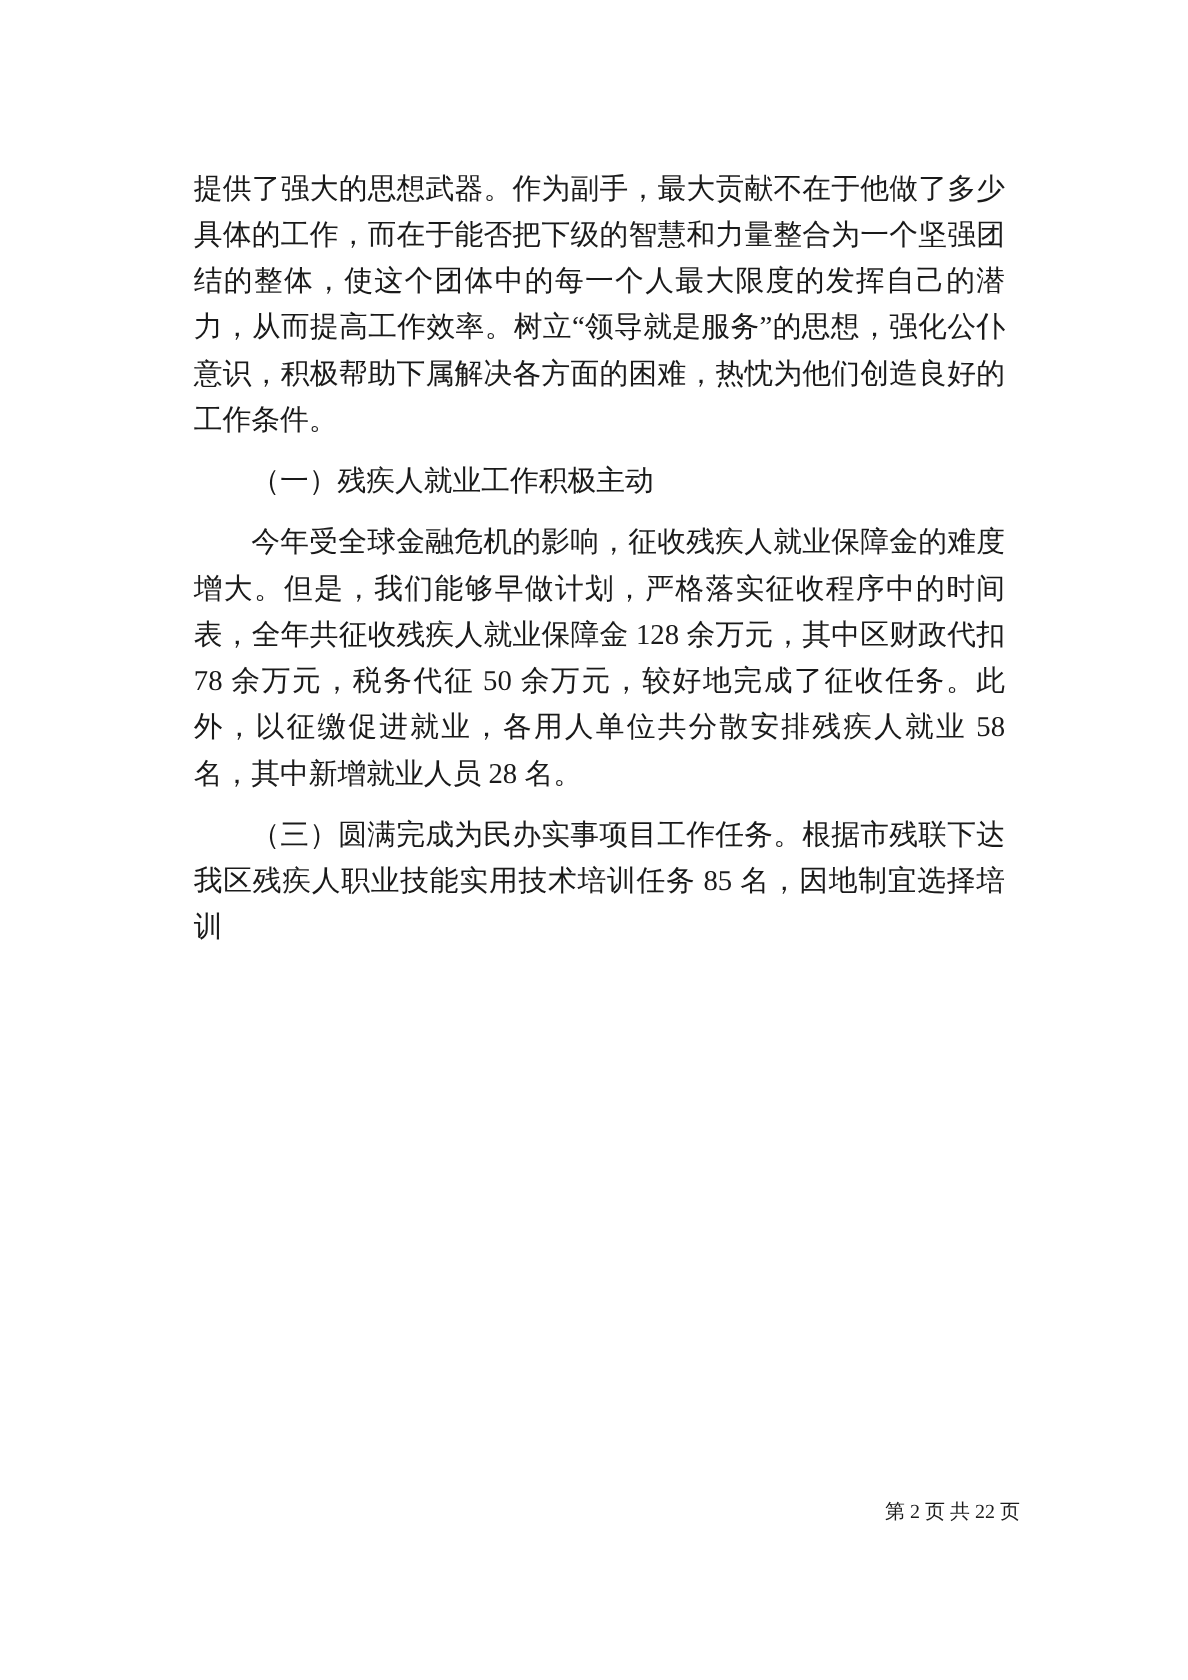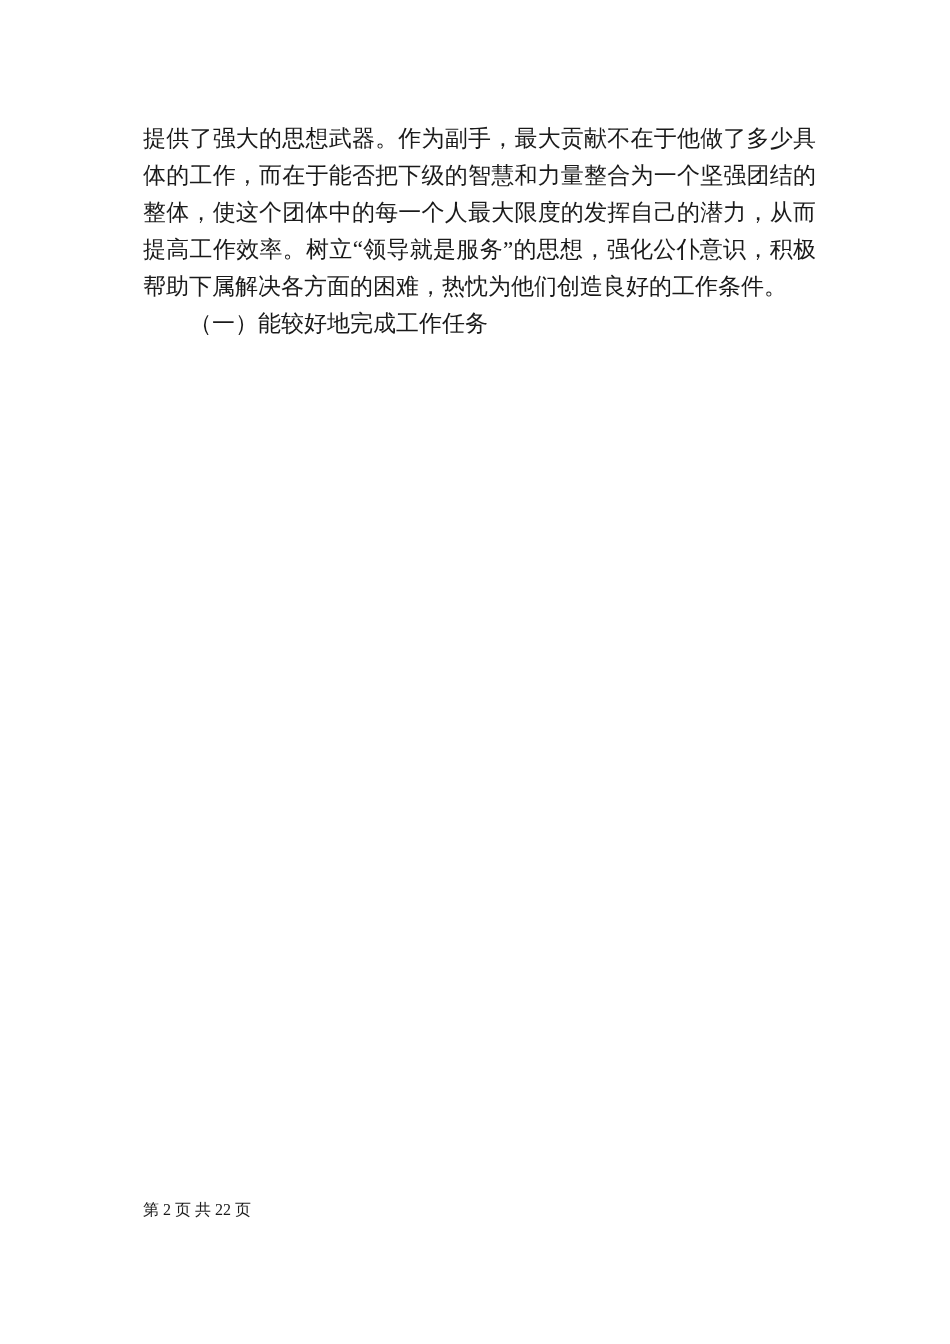--- a/index.html
+++ b/index.html
@@ -20,42 +20,44 @@
     top: 120px;
     width: 673px;
     font-family: "Liberation Serif", "DejaVu Serif", serif;
     font-size: 23px;
     line-height: 37px;
     color: #1a1a1a;
     text-align: justify;
     letter-spacing: 0;
   }
   .doc-body p {
-    margin: 0;
+    margin: 12px;
     padding: 0;
   }
   .doc-body p.indent {
     text-indent: 2em;
   }
   .page-footer {
     position: absolute;
     left: 143px;
     top: 1198px;
     width: 673px;
-    text-align: left;
+    text-align: right;
     font-family: "Liberation Serif", "DejaVu Serif", serif;
     font-size: 16px;
     line-height: 24px;
     color: #1a1a1a;
   }
 </style>
 </head>
 <body>
 
 <div class="page">
   <div class="doc-body">
       <p>提供了强大的思想武器。作为副手，最大贡献不在于他做了多少具体的工作，而在于能否把下级的智慧和力量整合为一个坚强团结的整体，使这个团体中的每一个人最大限度的发挥自己的潜力，从而提高工作效率。树立“领导就是服务”的思想，强化公仆意识，积极帮助下属解决各方面的困难，热忱为他们创造良好的工作条件。</p>
-      <p class="indent">（一）能较好地完成工作任务</p>
+      <p class="indent">（一）残疾人就业工作积极主动</p>
+      <p class="indent">今年受全球金融危机的影响，征收残疾人就业保障金的难度增大。但是，我们能够早做计划，严格落实征收程序中的时间表，全年共征收残疾人就业保障金 128 余万元，其中区财政代扣 78 余万元，税务代征 50 余万元，较好地完成了征收任务。此外，以征缴促进就业，各用人单位共分散安排残疾人就业 58 名，其中新增就业人员 28 名。</p>
+      <p class="indent">（三）圆满完成为民办实事项目工作任务。根据市残联下达我区残疾人职业技能实用技术培训任务 85 名，因地制宜选择培训</p>
     </div>
   <div class="page-footer">
     <span>第 2 页 共 22 页</span>
   </div>
 </div>
 
 </body></html>

